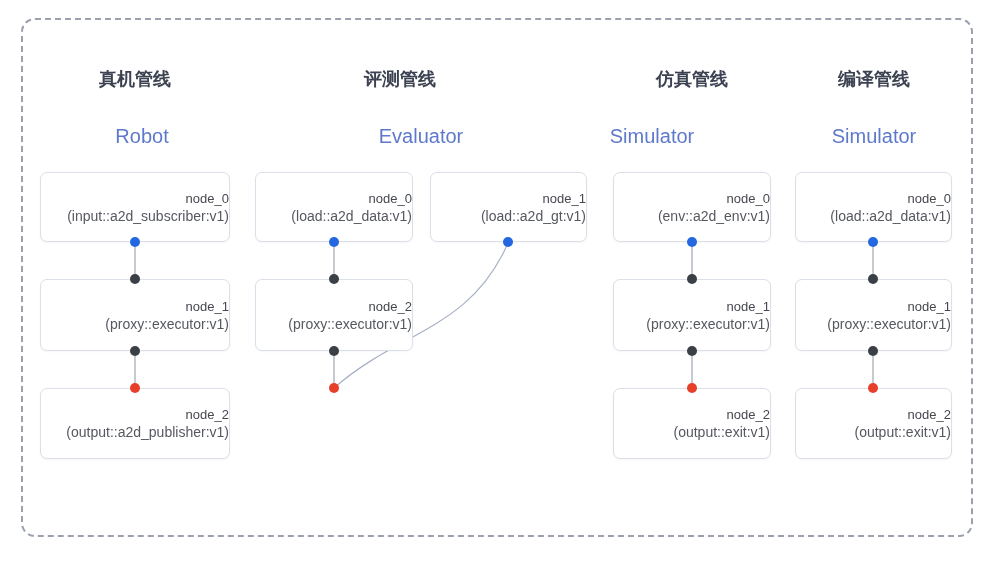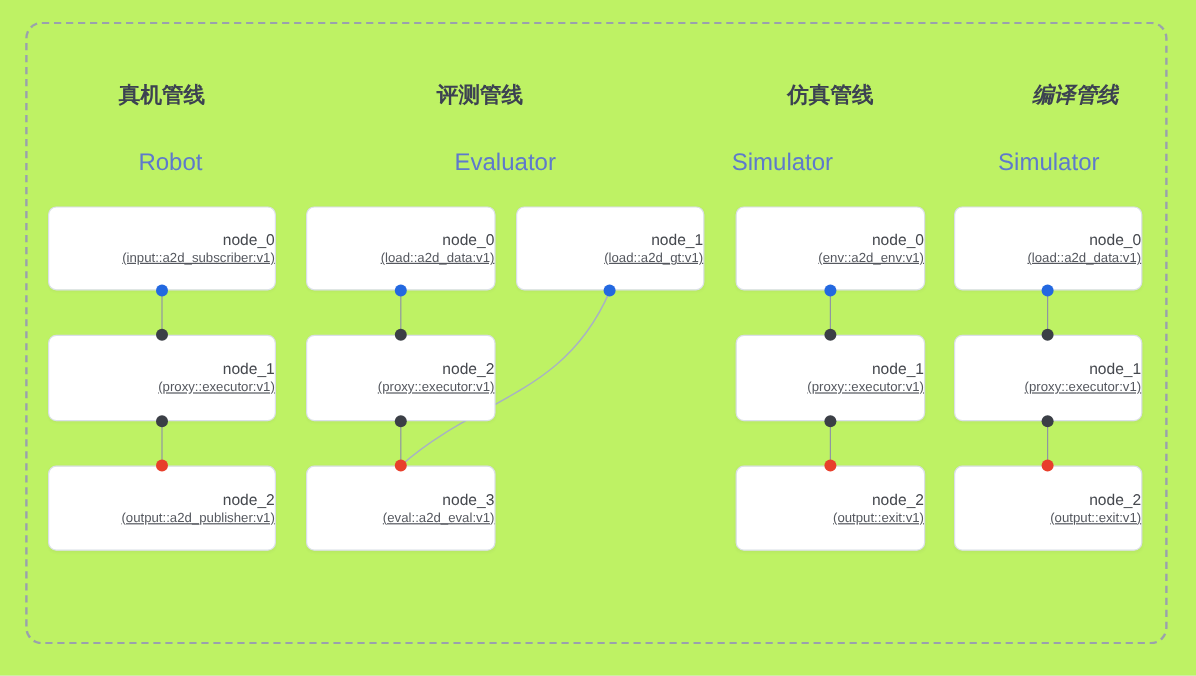--- a/index.html
+++ b/index.html
@@ -2,21 +2,21 @@
 <html><head>
 <meta charset="utf-8">
 <style>
   html,body{margin:0;padding:0;}
   body{
     width:997px;height:563px;
     background:#e7ebf7;
     font-family:"Liberation Sans","DejaVu Sans",sans-serif;
     overflow:hidden;
   }
-  .stage{position:relative;width:997px;height:563px;background:#bef264;}
+  .stage{position:relative;width:997px;height:563px;background:#ffffff;}
   .frame{
     position:absolute;left:21px;top:18px;width:952px;height:519px;
     box-sizing:border-box;
     border:2px dashed #9aa1ac;border-radius:14px;
     z-index:0;
   }
   .conn-svg{position:absolute;left:0;top:0;z-index:1;}
   .h-zh{
     position:absolute;top:67px;transform:translateX(-50%);
     font-size:18px;font-weight:700;color:#3c4251;white-space:nowrap;z-index:2;
@@ -26,21 +26,21 @@
     font-size:20px;font-weight:400;color:#5e79cc;white-space:nowrap;z-index:2;
   }
   .node{
     position:absolute;box-sizing:border-box;
     background:#ffffff;border:1px solid #dadfe8;border-radius:7px;
     box-shadow:0 1px 2px rgba(70,80,110,0.05);
     display:flex;flex-direction:column;align-items:flex-end;justify-content:center;
     gap:4px;z-index:2;
   }
   .node-name{font-size:13px;color:#45484e;line-height:1;}
-  .node-type{font-size:11px;color:#55585f;line-height:1;white-space:nowrap;text-decoration:underline;}
+  .node-type{font-size:14px;color:#55585f;line-height:1;white-space:nowrap;}
   
   .c-robot{left:40px;width:190px;}
   .c-eva{left:255px;width:158px;}
   .c-evb{left:430px;width:157px;}
   .c-sim{left:613px;width:158px;}
   .c-com{left:795px;width:157px;}
   
   .r1{top:172px;height:70px;}
   .r2{top:279px;height:72px;}
   .r3{top:388px;height:71px;}
@@ -70,21 +70,21 @@
     <path d="M692 351 L692 388" stroke="#8f96a1" stroke-width="1" fill="none"></path>
     <path d="M873 242 L873 279" stroke="#8f96a1" stroke-width="1" fill="none"></path>
     <path d="M873 351 L873 388" stroke="#8f96a1" stroke-width="1" fill="none"></path>
 
     <path d="M508 243 C470 330 400 330 334 388" stroke="#a8b1c4" stroke-width="1.2" fill="none"></path>
   </svg>
 
   <div class="h-zh" style="left:135px;">真机管线</div>
   <div class="h-zh" style="left:400px;">评测管线</div>
   <div class="h-zh" style="left:692px;">仿真管线</div>
-  <div class="h-zh" style="left:896px;font-style:italic;">编译管线</div>
+  <div class="h-zh" style="left:874px;">编译管线</div>
 
   <div class="h-en" style="left:142px;">Robot</div>
   <div class="h-en" style="left:421px;">Evaluator</div>
   <div class="h-en" style="left:652px;text-align:right;">Simulator</div>
   <div class="h-en" style="left:874px;">Simulator</div>
 
   <div class="node c-robot r1">
     <div class="node-name">node_0</div>
     <div class="node-type">(input::a2d_subscriber:v1)</div>
   </div>
@@ -101,24 +101,20 @@
     <div class="node-name">node_0</div>
     <div class="node-type">(load::a2d_data:v1)</div>
   </div>
   <div class="node c-evb r1">
     <div class="node-name">node_1</div>
     <div class="node-type">(load::a2d_gt:v1)</div>
   </div>
   <div class="node c-eva r2">
     <div class="node-name">node_2</div>
     <div class="node-type">(proxy::executor:v1)</div>
-  </div>
-  <div class="node c-eva r3">
-    <div class="node-name">node_3</div>
-    <div class="node-type">(eval::a2d_eval:v1)</div>
   </div>
 
   <div class="node c-sim r1">
     <div class="node-name">node_0</div>
     <div class="node-type">(env::a2d_env:v1)</div>
   </div>
   <div class="node c-sim r2">
     <div class="node-name">node_1</div>
     <div class="node-type">(proxy::executor:v1)</div>
   </div>

